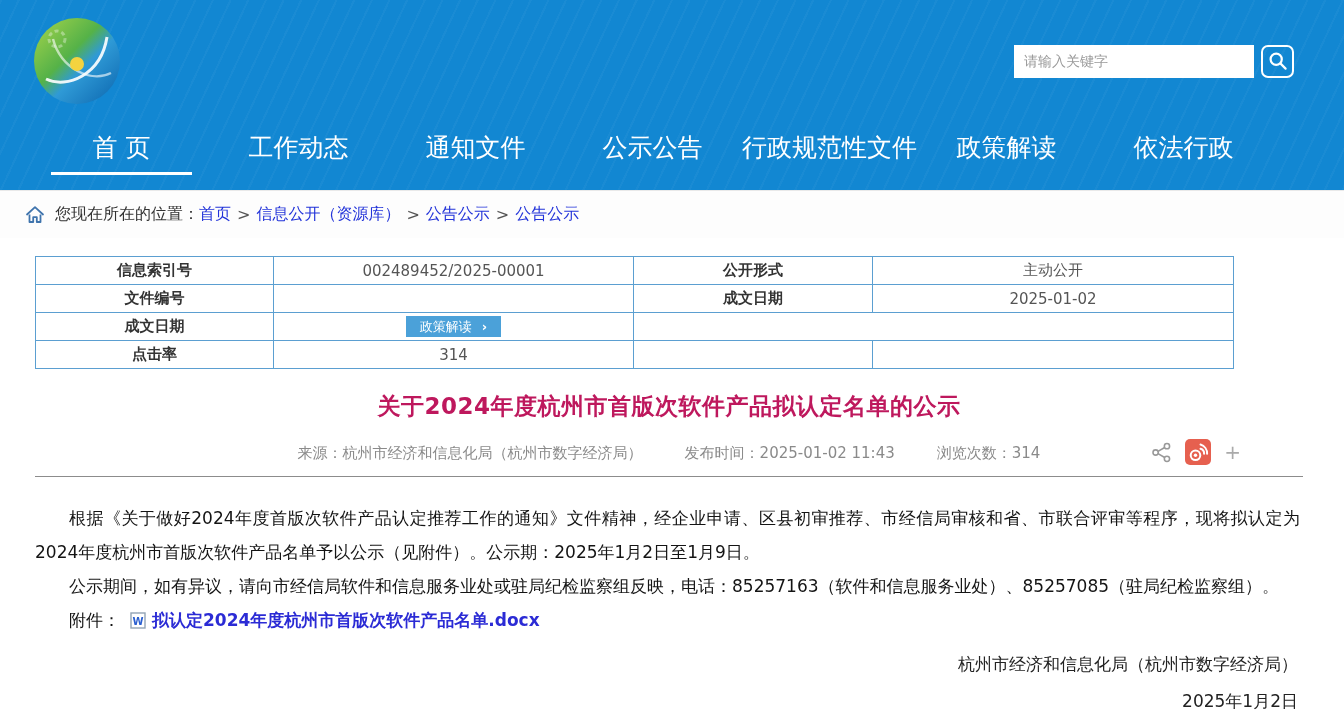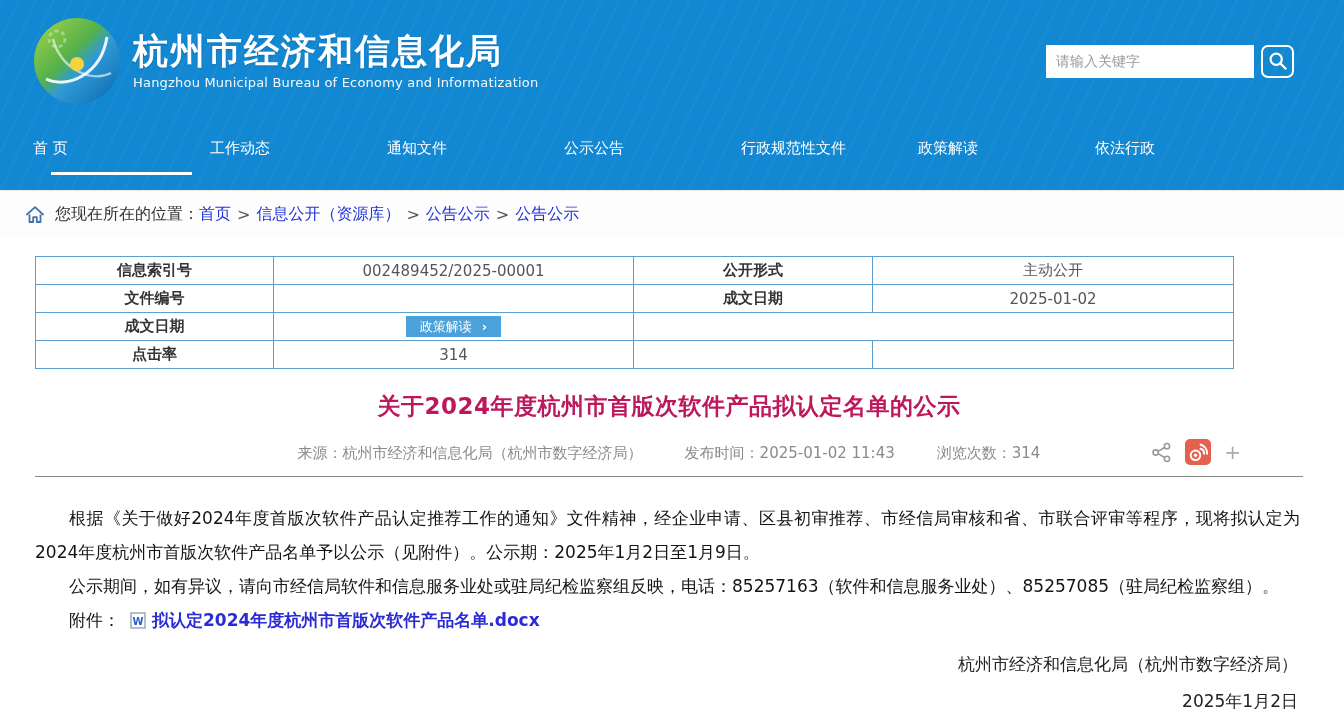--- a/index.html
+++ b/index.html
@@ -9,30 +9,30 @@
   
   .top-block { background:#1287d2;
     background-image:repeating-linear-gradient(115deg, rgba(255,255,255,0.035) 0 2px, transparent 2px 16px);
   }
   .site-header { height:122px; display:flex; align-items:center; padding-left:33px; }
   .logo { width:88px; height:88px; flex:0 0 auto; }
   .title-block { margin-left:12px; color:#fff; }
   .site-title { font-size:35px; font-weight:bold; letter-spacing:2px; line-height:1.1; text-shadow:0 1px 2px rgba(0,0,0,0.15); }
   .site-subtitle { font-size:13px; margin-top:4px; letter-spacing:0.2px; color:rgba(255,255,255,0.95); }
   .search-wrap { margin-left:auto; margin-right:50px; display:flex; align-items:center; }
-  .search-input { width:208px; height:33px; border:none; outline:none; background:#fff;
+  .search-input { width:240px; height:33px; border:none; outline:none; background:#fff;
                   padding:0 10px; font-size:14px; color:#333; }
   .search-input::placeholder { color:#9a9a9a; }
   .search-btn { width:33px; height:33px; margin-left:7px; background:transparent;
                 border:2px solid #fff; border-radius:7px; cursor:pointer;
                 display:flex; align-items:center; justify-content:center; padding:0; }
 
   .nav { height:68px; display:flex; padding-left:33px; }
-  .nav-item { width:177px; height:68px; line-height:52px; text-align:left; color:#fff;
-              font-size:15px; cursor:pointer; position:relative; }
+  .nav-item { width:177px; height:68px; line-height:52px; text-align:center; color:#fff;
+              font-size:25px; cursor:pointer; position:relative; }
   .nav-item.active::after { content:""; position:absolute; left:18px; right:18px; bottom:15px;
               height:3px; background:#fff; }
 
   
   .breadcrumb-bar { height:48px; background:#fdfdfd; border-top:1px solid #e9e9e9;
                     display:flex; align-items:center; padding-left:25px; font-size:16px; color:#333; }
   .crumb-prefix { margin-left:10px; }
   .crumb-link { color:#2233d9; text-decoration:none; cursor:pointer; }
   .crumb-sep { color:#555; margin:0 6px; }
 
@@ -84,24 +84,20 @@
             <stop offset="0.58" stop-color="#2f9ad6"></stop>
             <stop offset="1" stop-color="#0a64ad"></stop>
           </linearGradient>
         </defs>
         <circle cx="44" cy="44" r="43" fill="url(#lg)"></circle>
         <circle cx="24" cy="22" r="8" fill="none" stroke="rgba(255,255,255,0.35)" stroke-width="3" stroke-dasharray="4 3"></circle>
         <path d="M13 62 C34 72 68 58 74 20" stroke="rgba(255,255,255,0.9)" stroke-width="3" fill="none"></path>
         <path d="M20 22 C28 52 58 66 78 56" stroke="rgba(255,255,255,0.6)" stroke-width="2.5" fill="none"></path>
         <circle cx="44" cy="47" r="7" fill="#f4d33f"></circle>
       </svg>
-    </div>
-    <div class="title-block">
-      <div class="site-title">杭州市经济和信息化局</div>
-      <div class="site-subtitle">Hangzhou Municipal Bureau of Economy and Informatization</div>
     </div>
     <div class="search-wrap">
       <input class="search-input" type="text" placeholder="请输入关键字" style="">
       <button class="search-btn">
         <span style="display:flex;">
           <svg width="20" height="20" viewBox="0 0 20 20">
             <circle cx="8.2" cy="8.2" r="5.6" fill="none" stroke="#ffffff" stroke-width="2.2"></circle>
             <line x1="12.6" y1="12.6" x2="17.6" y2="17.6" stroke="#ffffff" stroke-width="2.2" stroke-linecap="round"></line>
           </svg>
         </span>

